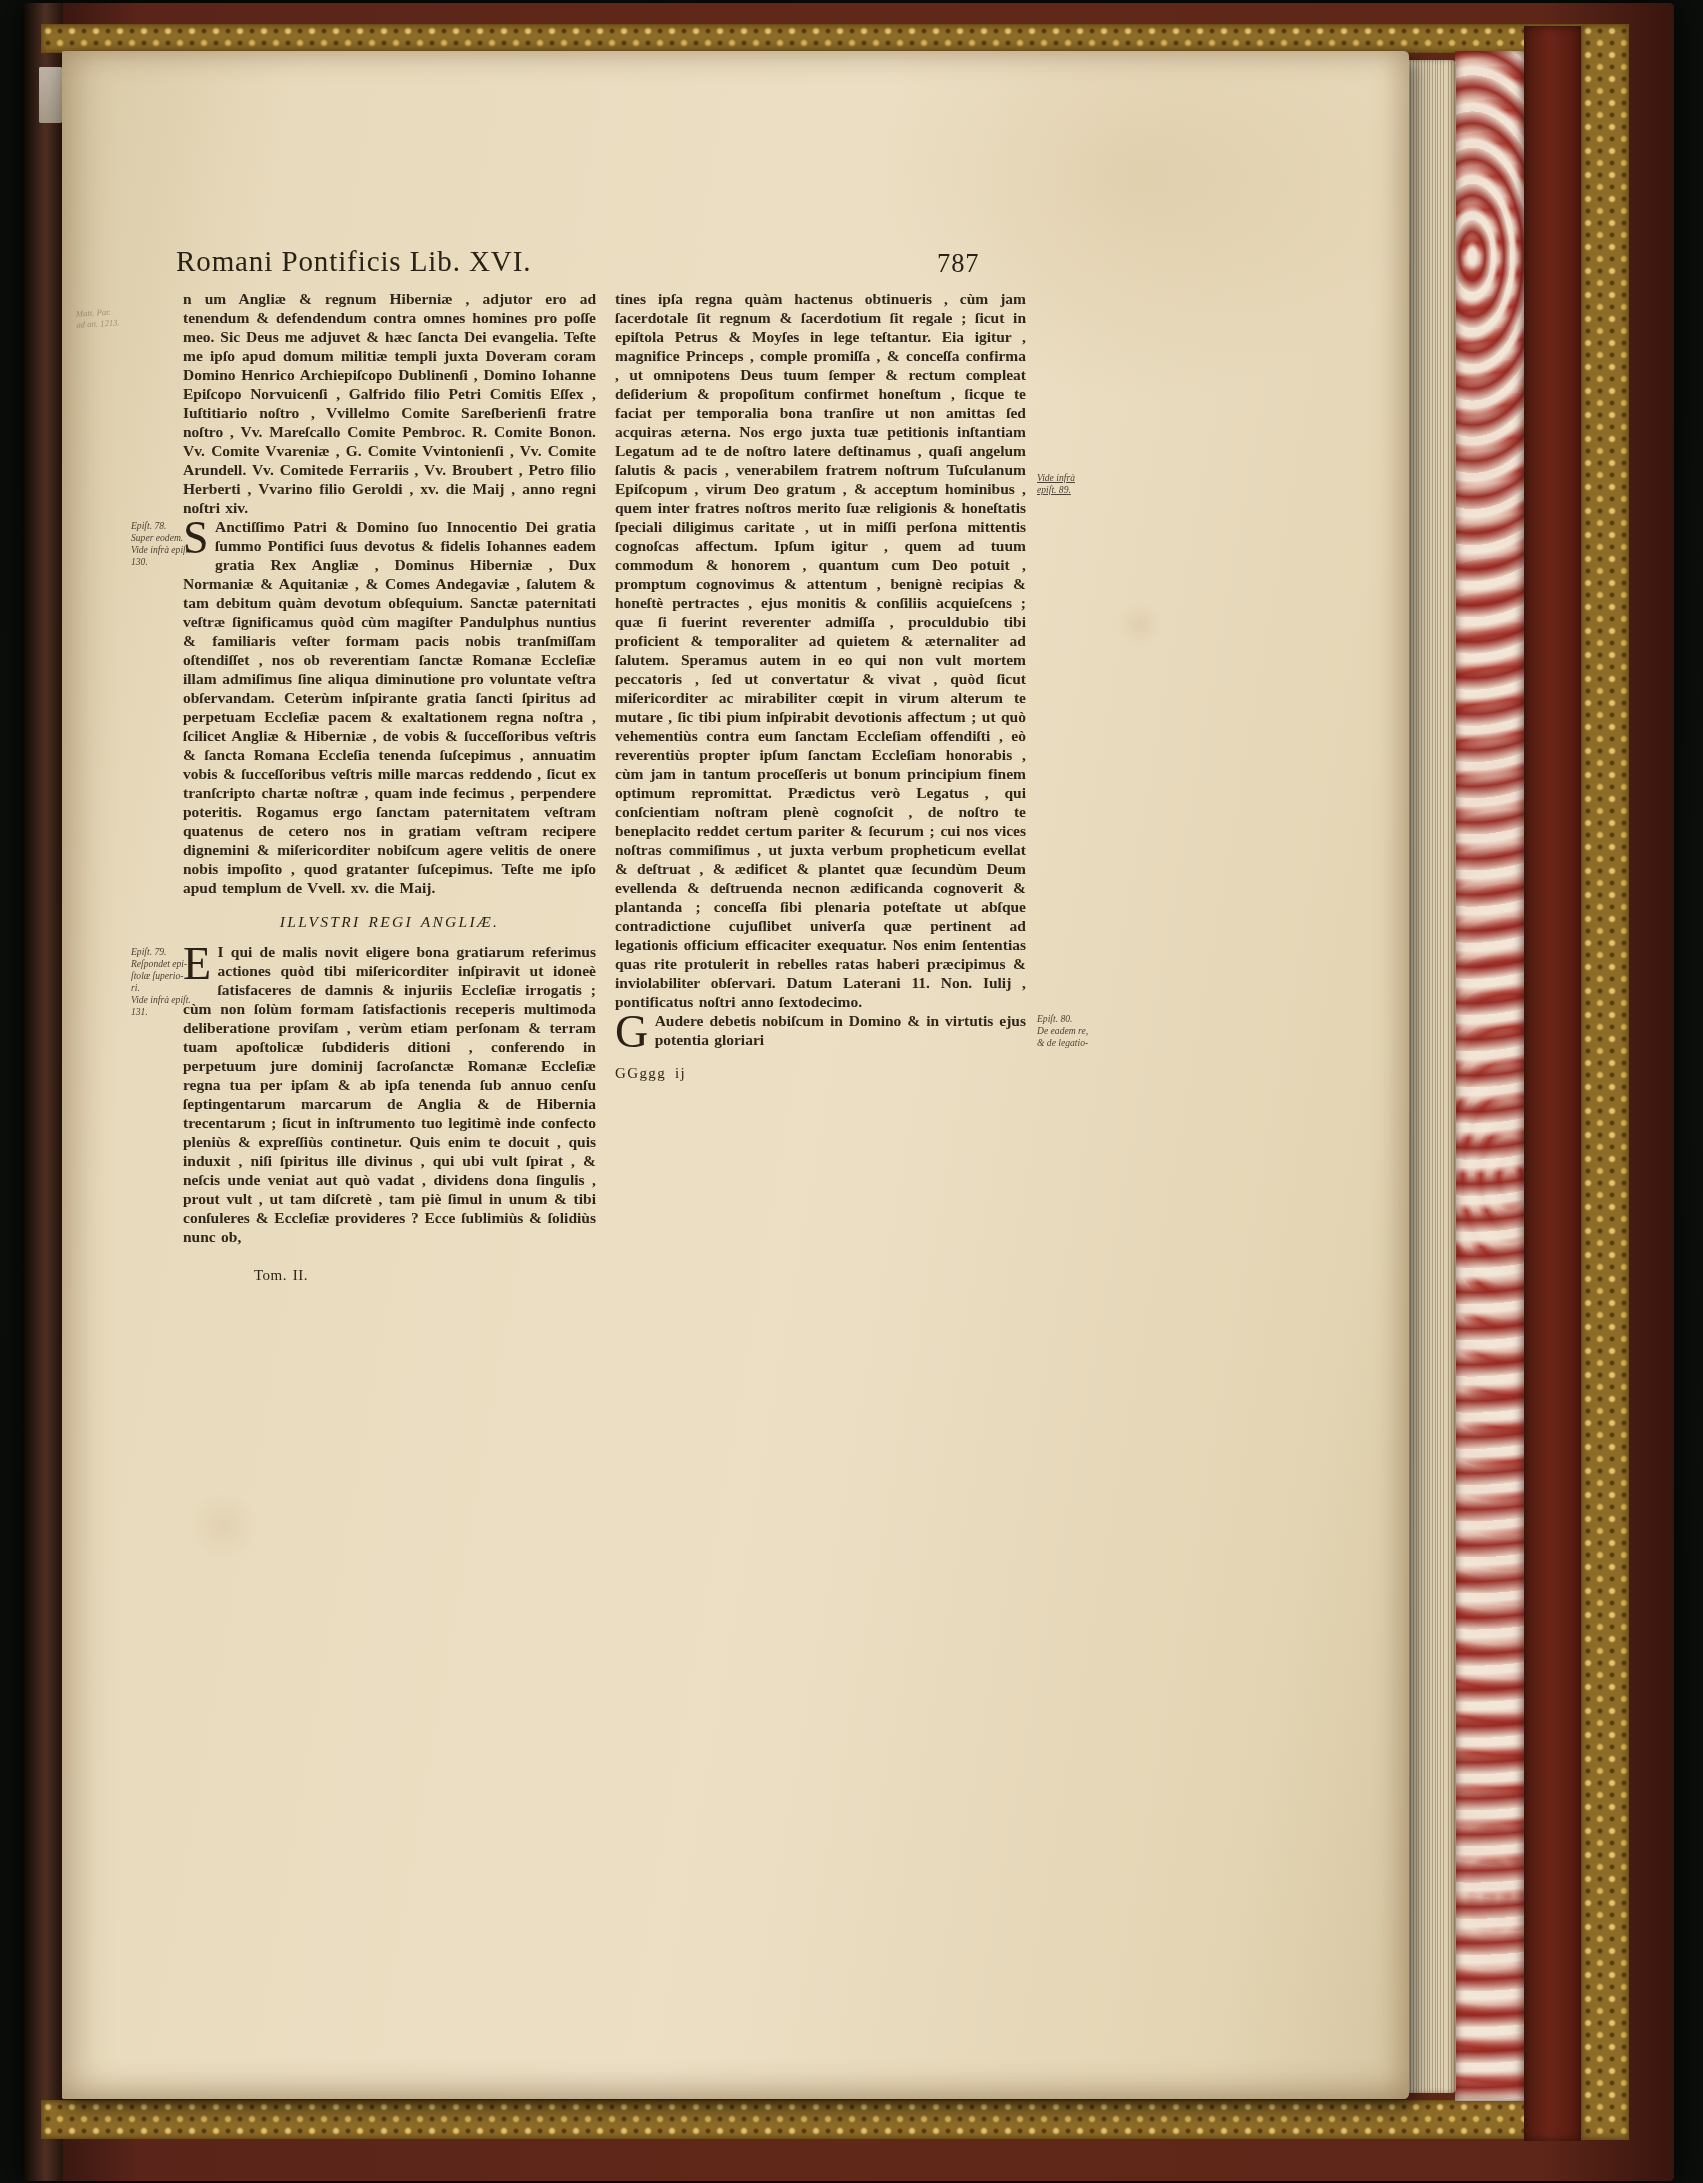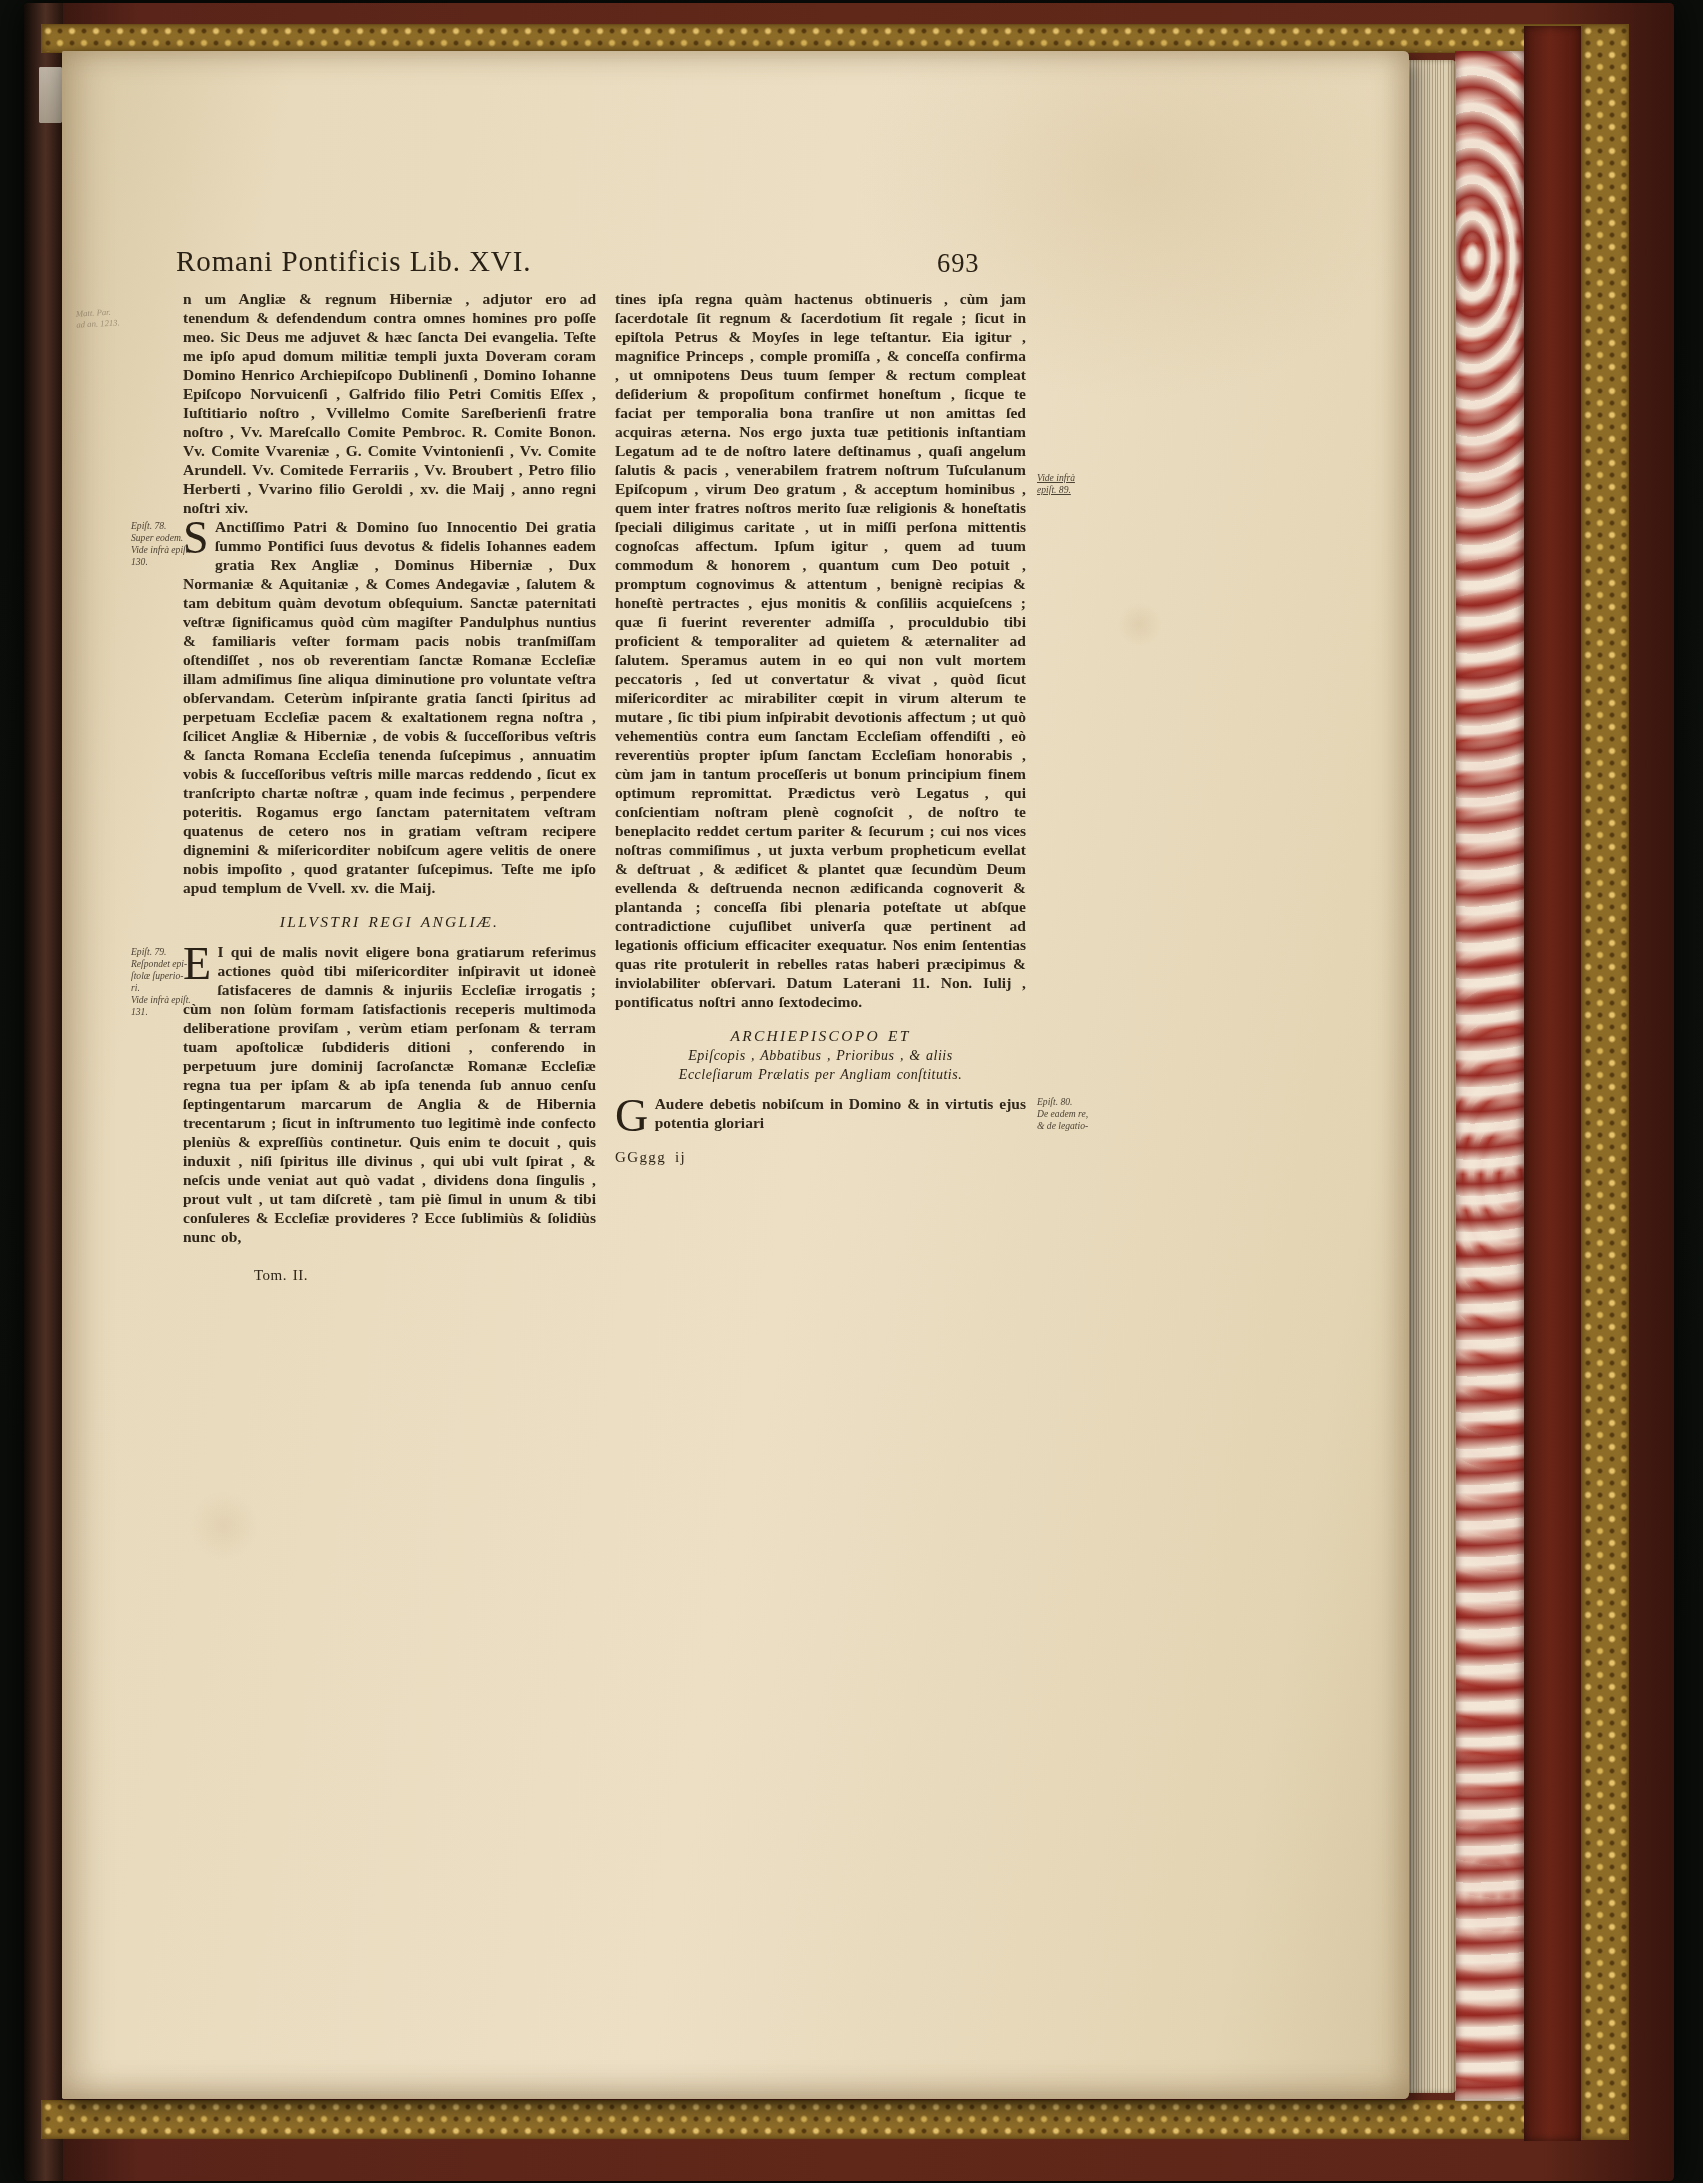--- a/index.html
+++ b/index.html
@@ -109,21 +109,21 @@
     <div class="gold gold-top"></div>
     <div class="gold gold-bottom"></div>
     <div class="gold gold-right"></div>
     <div class="leather-inner"></div>
     <div class="marbled"></div>
     <div class="page-stack"></div>
 
     <div class="page">
 
       <div class="running-head">Romani Pontificis Lib. XVI.</div>
-      <div class="folio">693</div>
+      <div class="folio">787</div>
 
       <section class="col col-left">
         <p class="body-para">
           <span class="sidenote handwritten">Matt. Par.
 ad an. 1213.</span>
           <span class="para-text">n um Angliæ &amp; regnum Hiberniæ , adjutor ero ad tenendum &amp; defendendum contra omnes homines pro poſſe meo. Sic Deus me adjuvet &amp; hæc ſancta Dei evangelia. Teſte me ipſo apud domum militiæ templi juxta Doveram coram Domino Henrico Archiepiſcopo Dublinenſi , Domino Iohanne Epiſcopo Norvuicenſi , Galfrido filio Petri Comitis Eſſex , Iuſtitiario noſtro , Vvillelmo Comite Sareſberienſi fratre noſtro , Vv. Mareſcallo Comite Pembroc. R. Comite Bonon. Vv. Comite Vvareniæ , G. Comite Vvintonienſi , Vv. Comite Arundell. Vv. Comitede Ferrariis , Vv. Broubert , Petro filio Herberti , Vvarino filio Geroldi , xv. die Maij , anno regni noſtri xiv.</span>
         </p>
 
 
         <p class="body-para">
@@ -153,25 +153,20 @@
         <div class="tomus">Tom. II.</div>
       </section>
 
       <section class="col col-right">
         <p class="body-para">
           <span class="sidenote note-right" style="top:183px;text-decoration:underline;">Vide infrà
 epiſt. 89.</span>
           <span class="para-text">tines ipſa regna quàm hactenus obtinueris , cùm jam ſacerdotale ſit regnum &amp; ſacerdotium ſit regale ; ſicut in epiſtola Petrus &amp; Moyſes in lege teſtantur. Eia igitur , magnifice Princeps , comple promiſſa , &amp; conceſſa confirma , ut omnipotens Deus tuum ſemper &amp; rectum compleat deſiderium &amp; propoſitum confirmet honeſtum , ſicque te faciat per temporalia bona tranſire ut non amittas ſed acquiras æterna. Nos ergo juxta tuæ petitionis inſtantiam Legatum ad te de noſtro latere deſtinamus , quaſi angelum ſalutis &amp; pacis , venerabilem fratrem noſtrum Tuſculanum Epiſcopum , virum Deo gratum , &amp; acceptum hominibus , quem inter fratres noſtros merito ſuæ religionis &amp; honeſtatis ſpeciali diligimus caritate , ut in miſſi perſona mittentis cognoſcas affectum. Ipſum igitur , quem ad tuum commodum &amp; honorem , quantum cum Deo potuit , promptum cognovimus &amp; attentum , benignè recipias &amp; honeſtè pertractes , ejus monitis &amp; conſiliis acquieſcens ; quæ ſi fuerint reverenter admiſſa , proculdubio tibi proficient &amp; temporaliter ad quietem &amp; æternaliter ad ſalutem. Speramus autem in eo qui non vult mortem peccatoris , ſed ut convertatur &amp; vivat , quòd ſicut miſericorditer ac mirabiliter cœpit in virum alterum te mutare , ſic tibi pium inſpirabit devotionis affectum ; ut quò vehementiùs contra eum ſanctam Eccleſiam offendiſti , eò reverentiùs propter ipſum ſanctam Eccleſiam honorabis , cùm jam in tantum proceſſeris ut bonum principium finem optimum repromittat. Prædictus verò Legatus , qui conſcientiam noſtram plenè cognoſcit , de noſtro te beneplacito reddet certum pariter &amp; ſecurum ; cui nos vices noſtras commiſimus , ut juxta verbum propheticum evellat &amp; deſtruat , &amp; ædificet &amp; plantet quæ ſecundùm Deum evellenda &amp; deſtruenda necnon ædificanda cognoverit &amp; plantanda ; conceſſa ſibi plenaria poteſtate ut abſque contradictione cujuſlibet univerſa quæ pertinent ad legationis officium efficaciter exequatur. Nos enim ſententias quas rite protulerit in rebelles ratas haberi præcipimus &amp; inviolabiliter obſervari. Datum Laterani 11. Non. Iulij , pontificatus noſtri anno ſextodecimo.</span>
         </p>
 
-        <h3 class="section-head">
-          <span class="head-caps">ARCHIEPISCOPO ET</span>
-          <span class="head-sub">Epiſcopis , Abbatibus , Prioribus , &amp; aliis</span>
-          <span class="head-sub">Eccleſiarum Prælatis per Angliam conſtitutis.</span>
-        </h3>
 
         <p class="body-para">
           <span class="sidenote note-right" style="top:2px;">Epiſt. 80.
 De eadem re,
 &amp; de legatio-</span>
           <span class="dropcap">G</span>
           <span class="para-text">Audere debetis nobiſcum in Domino &amp; in virtutis ejus potentia gloriari</span>
         </p>
 
         <div class="signature-mark">GGggg ij</div>

